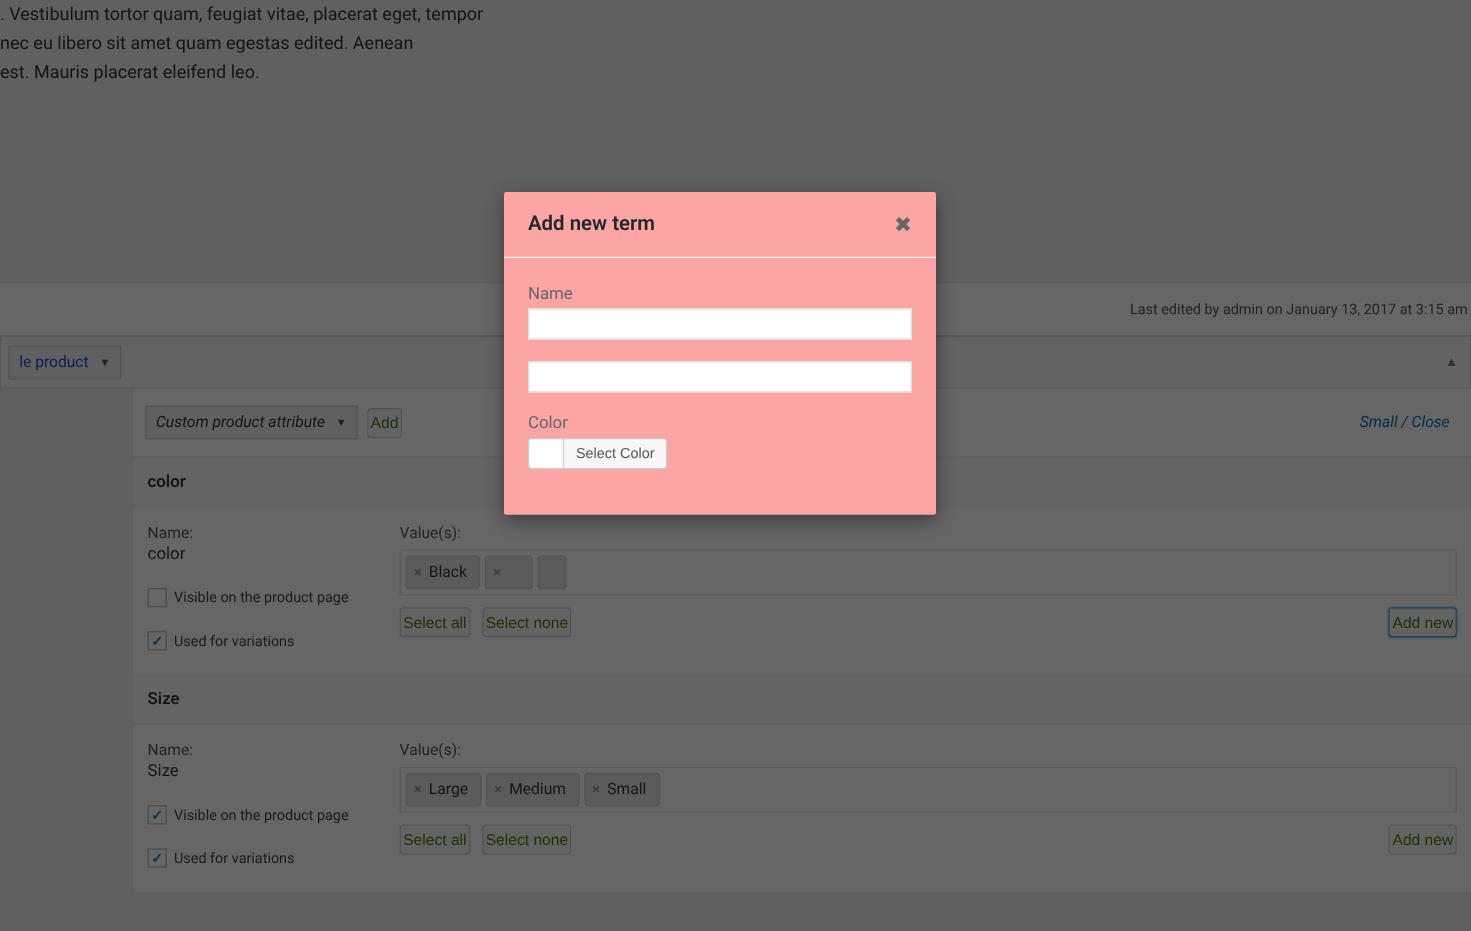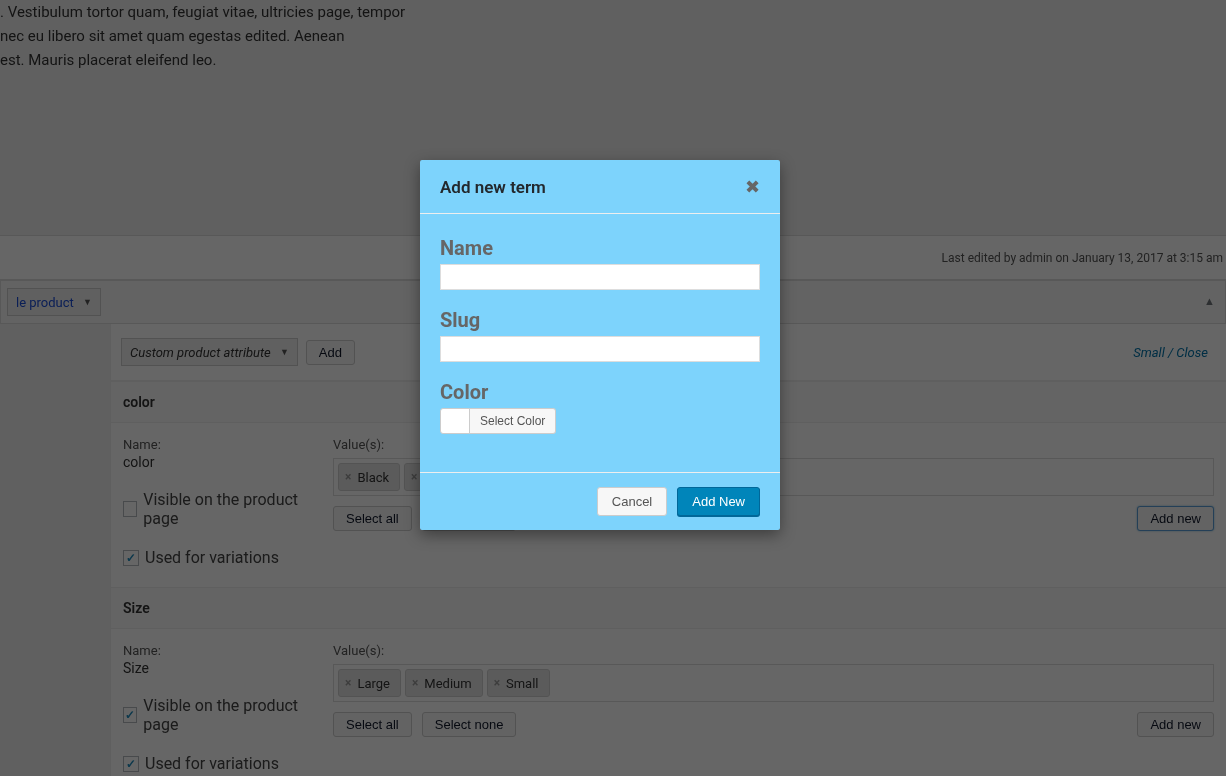--- a/index.html
+++ b/index.html
@@ -94,22 +94,22 @@
 .attr-select::after {
   content: "▼";
   font-size: 9px;
   position: absolute;
   right: 8px;
   color: #555;
 }
 .btn {
   background: #f7f7f7;
   border: 1px solid #ccc;
-  color: #0f172a;
-  padding: 4px 12px;
+  color: #4d7c0f;
+  padding: 4px 2px;
   font-size: 13px;
   border-radius: 3px;
   cursor: pointer;
 }
 .expand-close {
   margin-left: auto;
   color: #0073aa;
   font-size: 13px;
   font-style: italic;
   cursor: pointer;
@@ -143,21 +143,21 @@
   color: #333;
   font-weight: 400;
   font-size: 14px;
   margin-top: 2px;
 }
 .chk-row {
   margin-top: 20px;
   display: flex;
   align-items: center;
   gap: 6px;
-  font-size: 16px;
+  font-size: 12px;
   color: #444;
 }
 .chk {
   width: 16px;
   height: 16px;
   border: 1px solid #b4b9be;
   background: #fff;
   display: inline-flex;
   align-items: center;
   justify-content: center;
@@ -214,21 +214,21 @@
 .overlay {
   position: absolute;
   inset: 0;
   background: rgba(0,0,0,0.6);
 }
 .modal {
   position: absolute;
   left: 420px;
   top: 160px;
   width: 360px;
-  background: #7dd3fc;
+  background: #fca5a5;
   border-radius: 2px;
   box-shadow: 0 5px 15px rgba(0,0,0,0.4);
 }
 .modal-header {
   padding: 16px 20px;
   border-bottom: 1px solid #eee;
   display: flex;
   align-items: center;
 }
 .modal-title {
@@ -242,23 +242,22 @@
   font-size: 18px;
   cursor: pointer;
 }
 .modal-body {
   padding: 22px 20px 20px 20px;
 }
 .form-group { margin-bottom: 18px; }
 .form-label {
   display: block;
   color: #666;
-  font-size: 20px;
+  font-size: 14px;
   margin-bottom: 4px;
-  font-weight: bold;
 }
 .form-input {
   width: 100%;
   height: 26px;
   border: 1px solid #ddd;
   padding: 0 6px;
 }
 .color-row {
   display: flex;
   gap: 0;
@@ -304,21 +303,21 @@
   padding: 6px 14px;
   font-size: 13px;
   border-radius: 3px;
   cursor: pointer;
 }
 </style>
 </head>
 <body>
 
 <div class="bg-text">
-  <div>. Vestibulum tortor quam, feugiat vitae, ultricies page, tempor</div>
+  <div>. Vestibulum tortor quam, feugiat vitae, placerat eget, tempor</div>
   <div>nec eu libero sit amet quam egestas edited. Aenean</div>
   <div>est. Mauris placerat eleifend leo.</div>
 </div>
 
 <div class="status-bar">
   <span>Last edited by admin on January 13, 2017 at 3:15 am</span>
 </div>
 
 <div class="product-data-header">
   <div class="product-type-select">
@@ -420,28 +419,23 @@
   <div class="modal-header">
     <span class="modal-title">Add new term</span>
     <span class="modal-close">✖</span>
   </div>
   <div class="modal-body">
     <div class="form-group">
       <label class="form-label">Name</label>
       <input class="form-input" value="" style="">
     </div>
     <div class="form-group">
-      <label class="form-label">Slug</label>
       <input class="form-input" value="" style="">
     </div>
     <div class="form-group">
       <label class="form-label">Color</label>
       <div class="color-row">
         <div class="color-swatch"></div>
         <button class="select-color-btn">Select Color</button>
       </div>
     </div>
   </div>
-  <div class="modal-footer">
-    <button class="btn-secondary">Cancel</button>
-    <button class="btn-primary">Add New</button>
-  </div>
 </div>
 
 </body></html>

